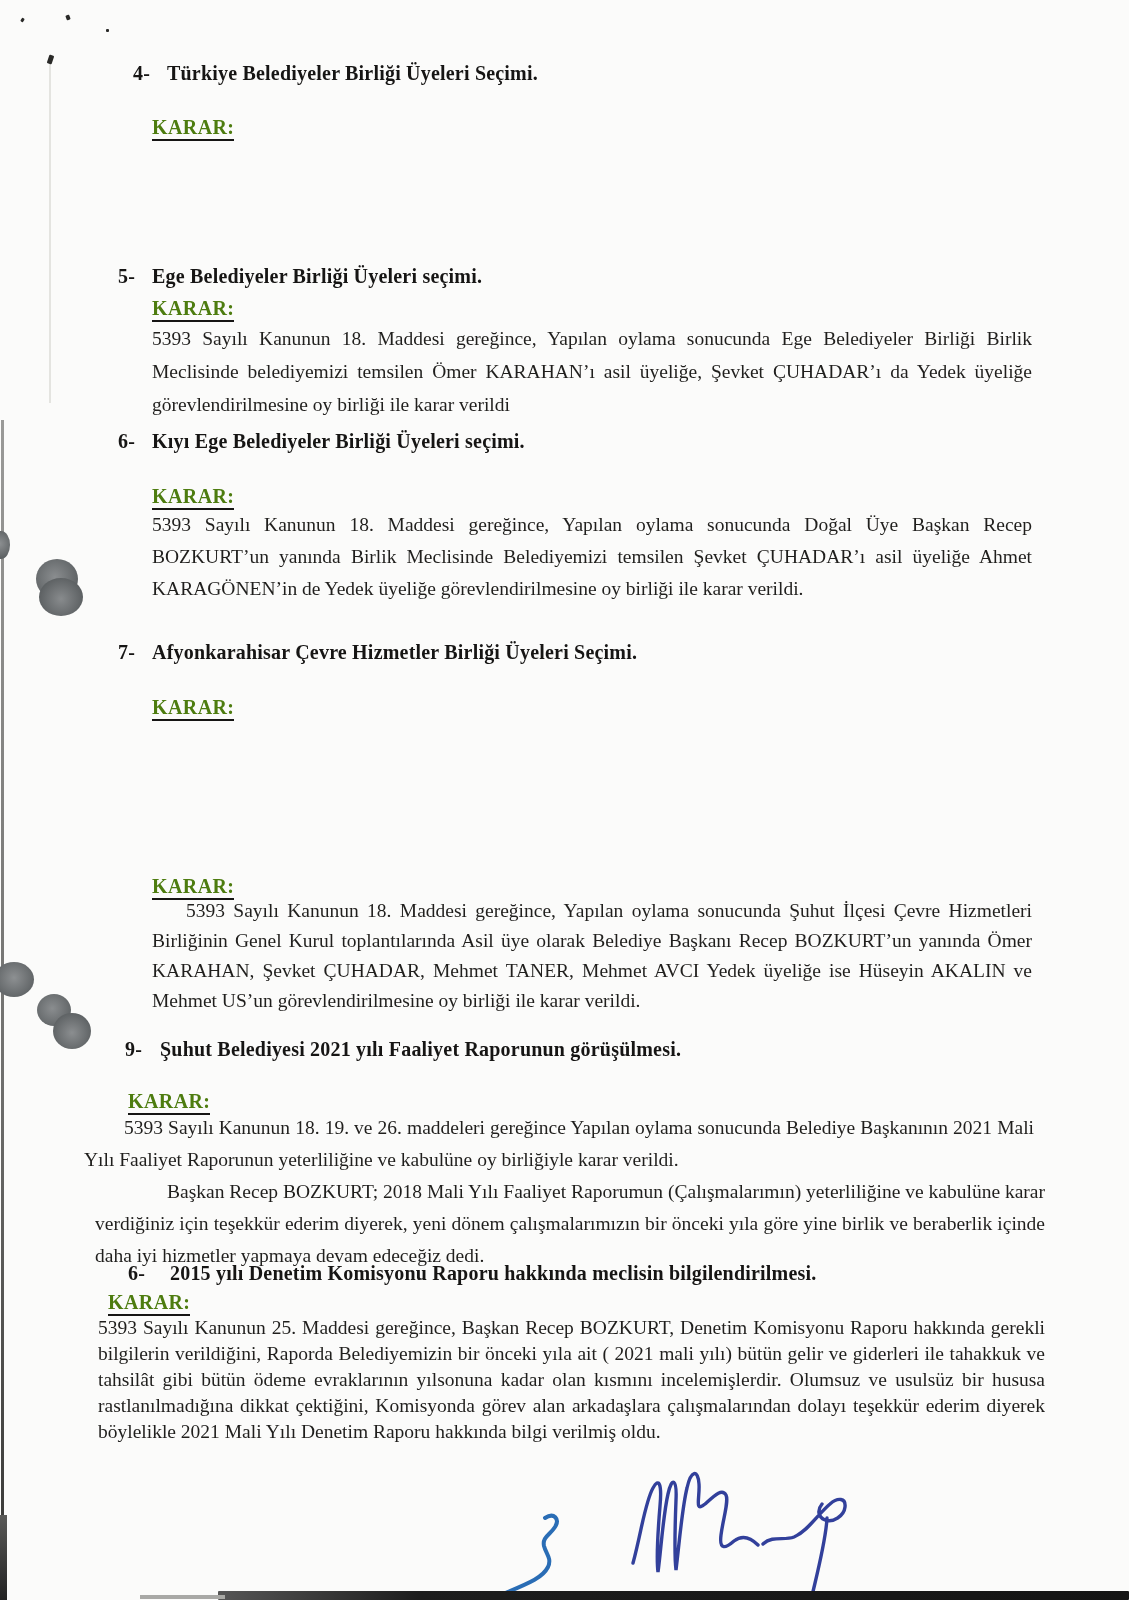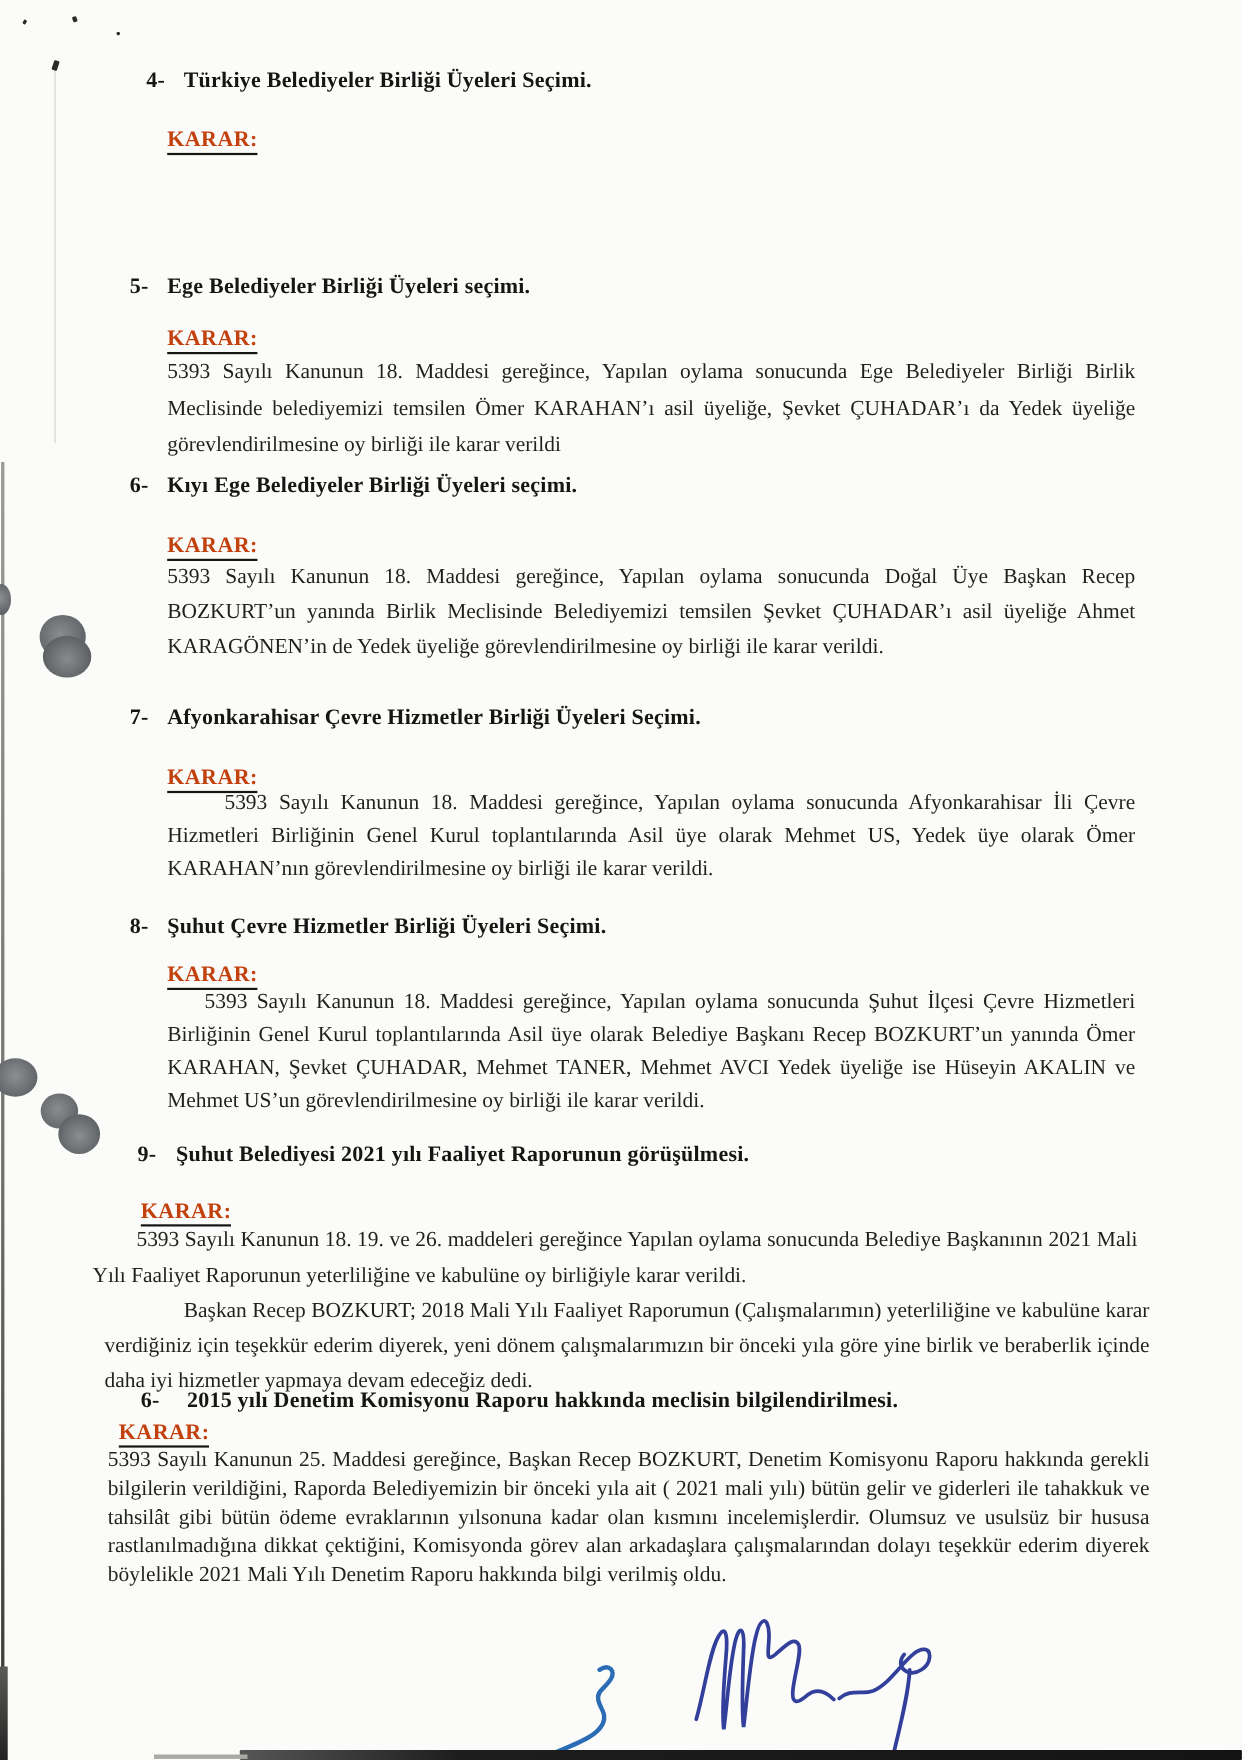--- a/index.html
+++ b/index.html
@@ -19,37 +19,37 @@
     font-size:20px;
     color:#161514;
     letter-spacing:.2px;
     white-space:nowrap;
   }
   .item-heading .num{display:inline-block;}
   .karar{
     position:absolute;
     font-weight:bold;
     font-size:20px;
-    color:#c2410c;
+    color:#4d7c0f;
     letter-spacing:.4px;
   }
   .karar span{border-bottom:2.5px solid #161514;padding-bottom:1px;}
   .body{
     position:absolute;
     margin:0;
     font-size:19.5px;
     text-align:justify;
     color:#201f1d;
   }
   
   .h4{left:133px;top:62px;}   .h4 .num{width:34px;}
   .k4{left:152px;top:116px;}
   .p4{left:152px;top:142px;width:880px;line-height:33px;}
 
-  .h5{left:118px;top:249px;}  .h5 .num{width:34px;}
+  .h5{left:118px;top:265px;}  .h5 .num{width:34px;}
   .k5{left:152px;top:297px;}
   .p5{left:152px;top:322px;width:880px;line-height:33px;}
 
   .h6{left:118px;top:430px;}  .h6 .num{width:34px;}
   .k6{left:152px;top:485px;}
   .p6{left:152px;top:509px;width:880px;line-height:32px;}
 
   .h7{left:118px;top:641px;}  .h7 .num{width:34px;}
   .k7{left:152px;top:696px;}
   .p7{left:152px;top:715px;width:880px;line-height:30px;text-indent:52px;}
@@ -129,25 +129,21 @@
   <div class="item-heading h6">
     <span class="num">6-</span><span>Kıyı Ege Belediyeler Birliği Üyeleri seçimi.</span>
   </div>
   <div class="karar k6"><span>KARAR:</span></div>
   <p class="body p6">5393 Sayılı Kanunun 18. Maddesi gereğince, Yapılan oylama sonucunda Doğal Üye Başkan Recep BOZKURT’un yanında Birlik Meclisinde Belediyemizi temsilen Şevket ÇUHADAR’ı asil üyeliğe Ahmet KARAGÖNEN’in de Yedek üyeliğe görevlendirilmesine oy birliği ile karar verildi.</p>
 
   <div class="item-heading h7">
     <span class="num">7-</span><span>Afyonkarahisar Çevre Hizmetler Birliği Üyeleri Seçimi.</span>
   </div>
   <div class="karar k7"><span>KARAR:</span></div>
-  <p class="body p7">5393 Sayılı Kanunun 18. Maddesi gereğince, Yapılan oylama sonucunda Afyonkarahisar İli Çevre Hizmetleri Birliğinin Genel Kurul toplantılarında Asil üye olarak Mehmet US, Yedek üye olarak Ömer KARAHAN’nın görevlendirilmesine oy birliği ile karar verildi.</p>
-
-  <div class="item-heading h8">
-    <span class="num">8-</span><span>Şuhut Çevre Hizmetler Birliği Üyeleri Seçimi.</span>
-  </div>
+
   <div class="karar k8"><span>KARAR:</span></div>
   <p class="body p8">5393 Sayılı Kanunun 18. Maddesi gereğince, Yapılan oylama sonucunda Şuhut İlçesi Çevre Hizmetleri Birliğinin Genel Kurul toplantılarında Asil üye olarak Belediye Başkanı Recep BOZKURT’un yanında Ömer KARAHAN, Şevket ÇUHADAR, Mehmet TANER, Mehmet AVCI Yedek üyeliğe ise Hüseyin AKALIN ve Mehmet US’un görevlendirilmesine oy birliği ile karar verildi.</p>
 
   <div class="item-heading h9">
     <span class="num">9-</span><span>Şuhut Belediyesi 2021 yılı Faaliyet Raporunun görüşülmesi.</span>
   </div>
   <div class="karar k9"><span>KARAR:</span></div>
   <p class="body p9a">5393 Sayılı Kanunun 18. 19. ve 26. maddeleri gereğince Yapılan oylama sonucunda Belediye Başkanının 2021 Mali Yılı Faaliyet Raporunun yeterliliğine ve kabulüne oy birliğiyle karar verildi.</p>
   <p class="body p9b">Başkan Recep BOZKURT; 2018 Mali Yılı Faaliyet Raporumun (Çalışmalarımın) yeterliliğine ve kabulüne karar verdiğiniz için teşekkür ederim diyerek, yeni dönem çalışmalarımızın bir önceki yıla göre yine birlik ve beraberlik içinde daha iyi hizmetler yapmaya devam edeceğiz dedi.</p>
 

